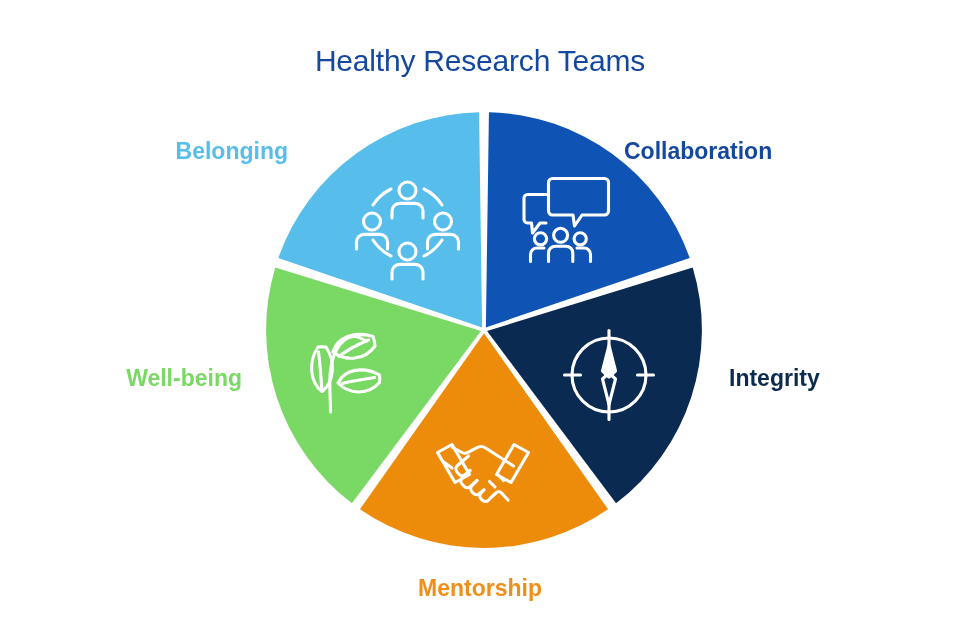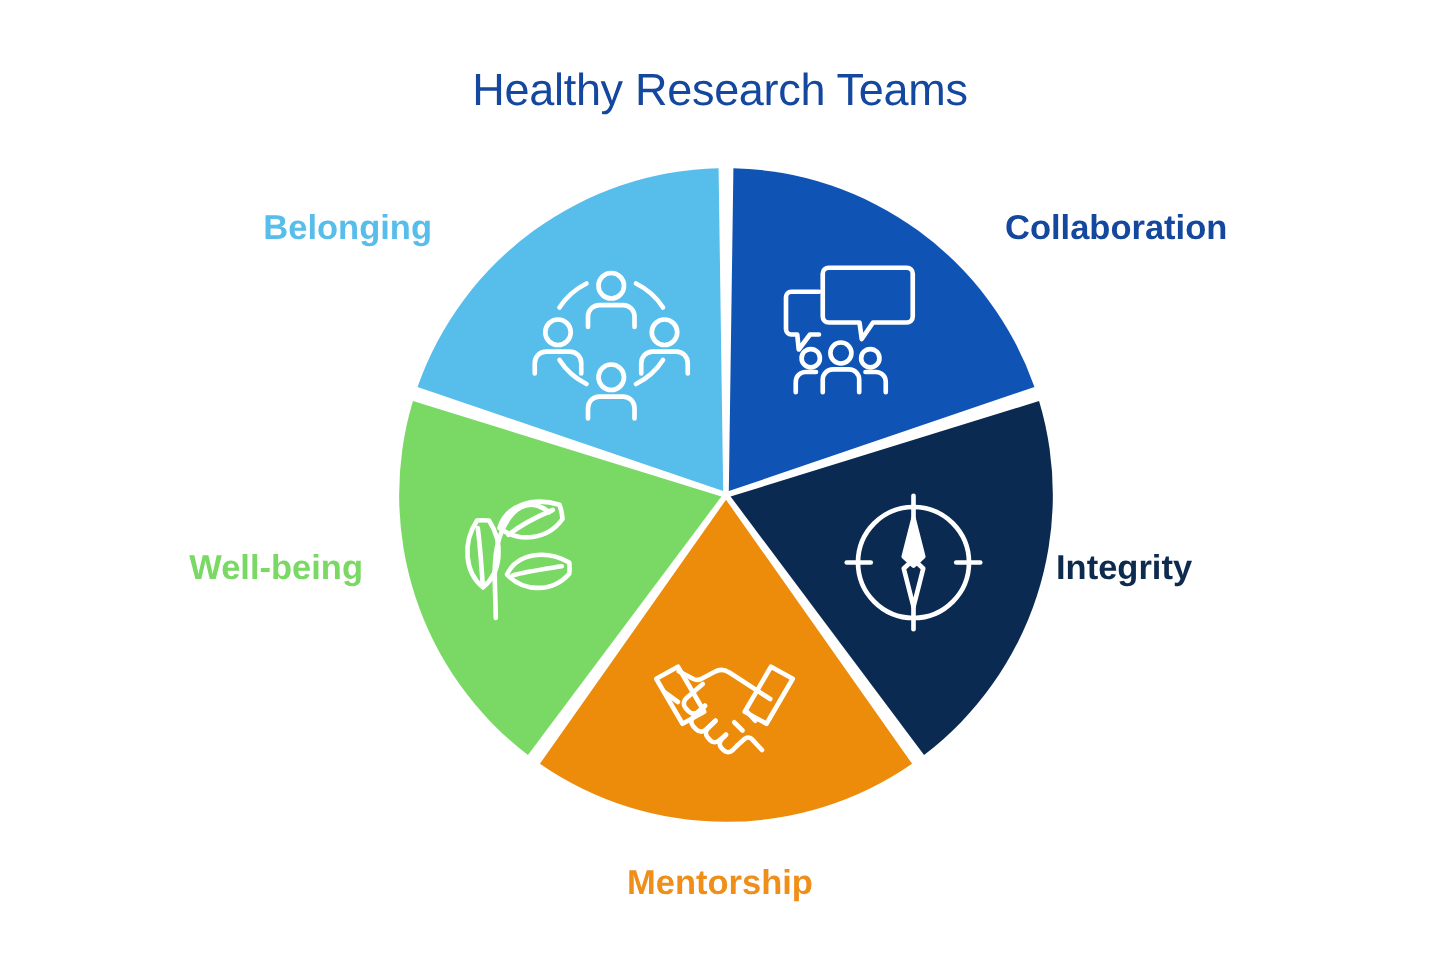--- a/index.html
+++ b/index.html
@@ -42,22 +42,22 @@
   }
   .slice-label {
     position: absolute;
     font-family: "Liberation Sans", sans-serif;
     font-size: 23px;
     font-weight: bold;
     white-space: nowrap;
     line-height: 1;
   }
   .label-belonging { right: 672px; top: 140px; text-align: right; }
-  .label-collaboration { left: 670px; top: 140px; text-align: left; }
-  .label-integrity { left: 704px; top: 367px; text-align: right; }
+  .label-collaboration { left: 624px; top: 140px; text-align: left; }
+  .label-integrity { left: 729px; top: 367px; text-align: right; }
   .label-mentorship { left: 0; width: 960px; top: 577px; text-align: center; }
   .label-wellbeing { right: 718px; top: 367px; text-align: right; }
 </style>
 </head>
 <body>
 
 <div id="infographic">
 
   <div class="chart-title">Healthy Research Teams</div>
 

